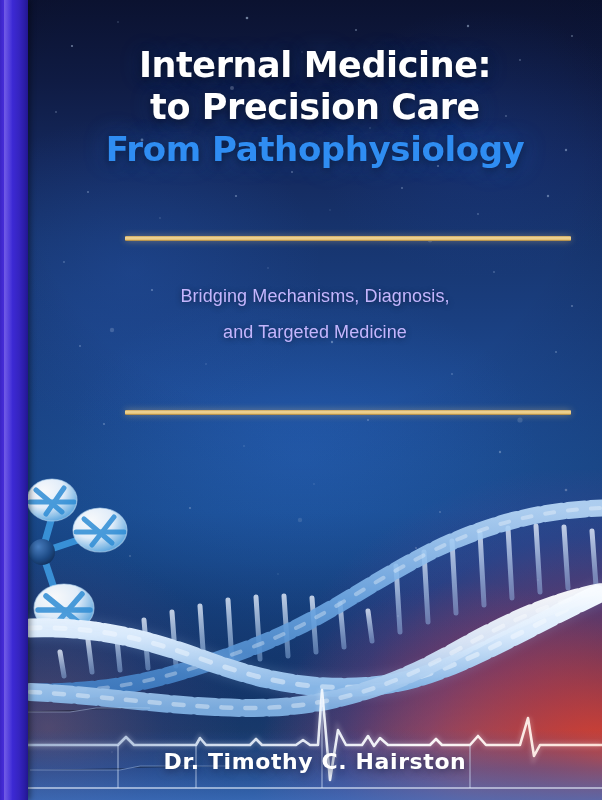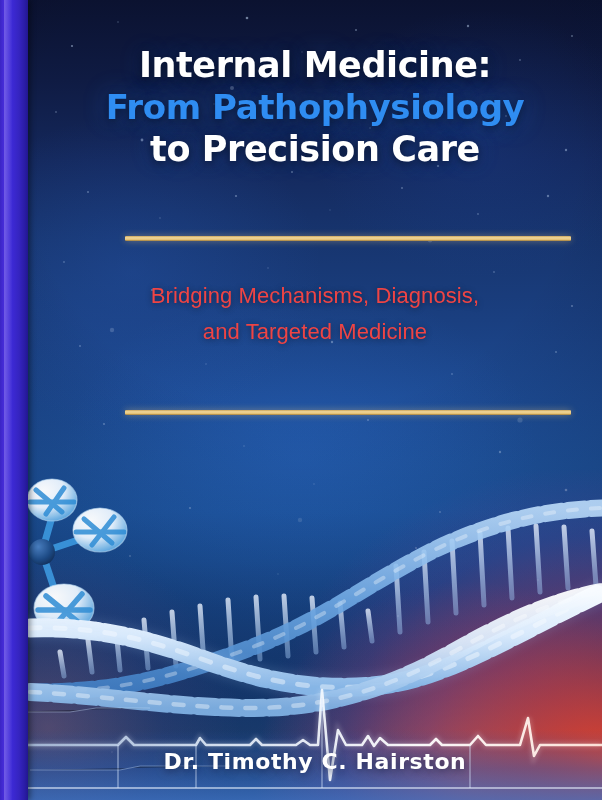--- a/index.html
+++ b/index.html
@@ -165,23 +165,23 @@
   .subtitle-block {
     position: absolute;
     left: 28px; right: 0;
     top: 278px;
     text-align: center;
     padding: 0 30px;
   }
   .subtitle-line {
     font-family: "Liberation Sans", sans-serif;
     font-weight: 400;
-    font-size: 22px;
+    font-size: 18px;
     line-height: 36px;
-    color: #ef4444;
+    color: #c4b5fd;
     letter-spacing: 0.1px;
     text-shadow: 0 1px 6px rgba(0,0,0,0.45);
     white-space: nowrap;
   }
 
   .author-block {
     position: absolute;
     left: 28px; right: 0;
     bottom: 26px;
     text-align: center;
@@ -422,22 +422,22 @@
   <div class="bg-bottomcool"></div>
 
   <div class="spine">
     <div class="spine-hl"></div>
   </div>
 
   <div class="text-layer">
 
     <div class="title-block">
       <div class="title-line">Internal Medicine:</div>
+      <div class="title-line">to Precision Care</div>
       <div class="title-line accent">From Pathophysiology</div>
-      <div class="title-line">to Precision Care</div>
     </div>
 
     <div class="divider divider-top"></div>
 
     <div class="subtitle-block">
       <div class="subtitle-line">Bridging Mechanisms, Diagnosis,</div>
       <div class="subtitle-line">and Targeted Medicine</div>
     </div>
 
     <div class="divider divider-bottom"></div>

